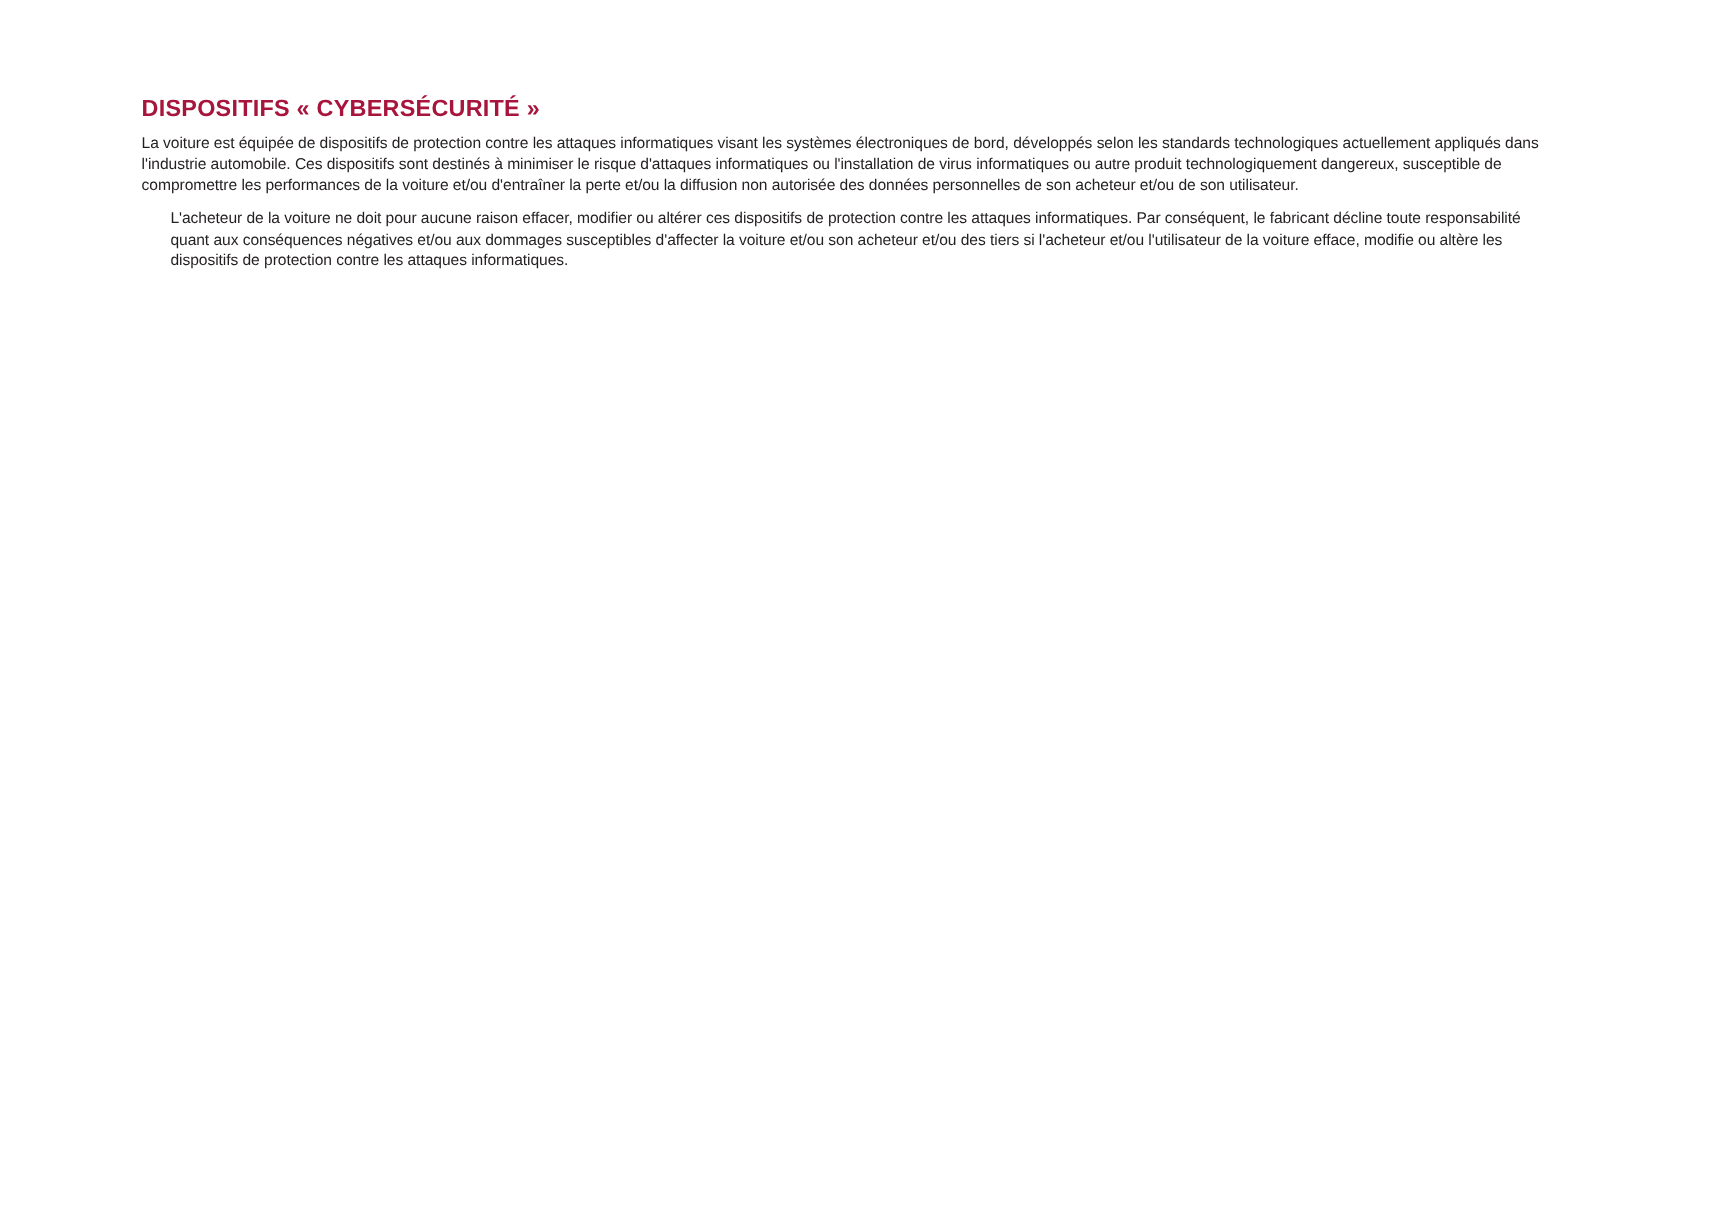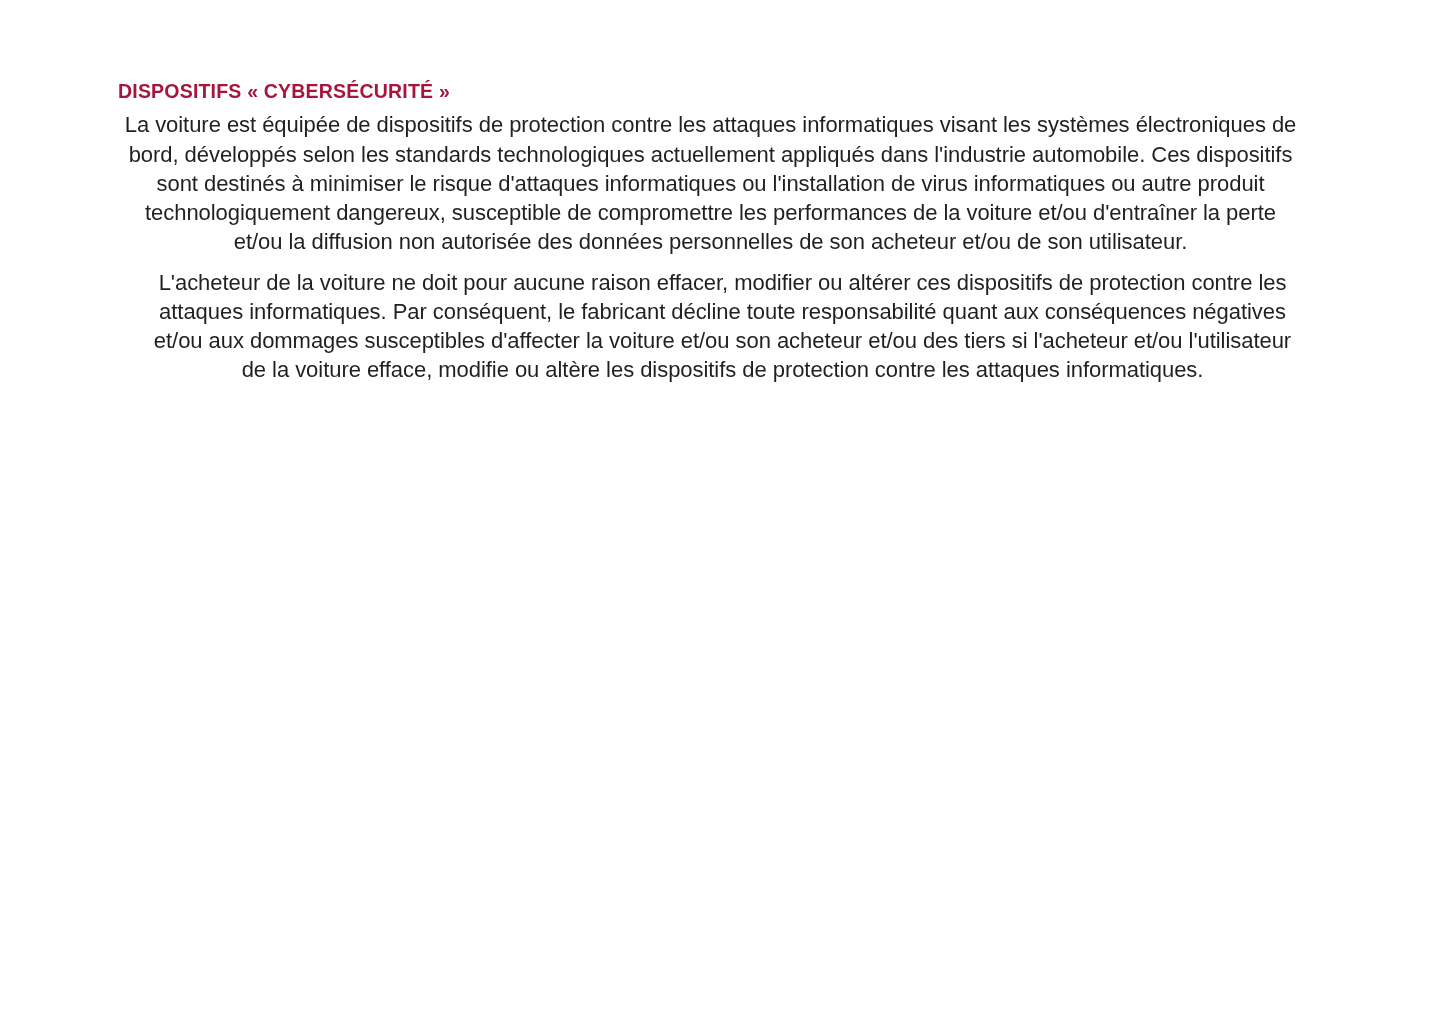--- a/index.html
+++ b/index.html
@@ -29,24 +29,24 @@
   .section-title {
     color: #a8153c;
     font-weight: bold;
     font-size: 19.5px;
     letter-spacing: 0.2px;
     margin: 0 0 7px 0;
     line-height: 1.2;
   }
   .body-para {
     color: #231f20;
-    font-size: 22px;
+    font-size: 13px;
     line-height: 1.33;
     margin: 0 0 11px 0;
-    text-align: center;
+    text-align: left;
     letter-spacing: -0.05px;
   }
   .body-para:last-child {
     margin-bottom: 0;
     margin-left: 24px;
   }
 </style>
 </head>
 <body>
 

